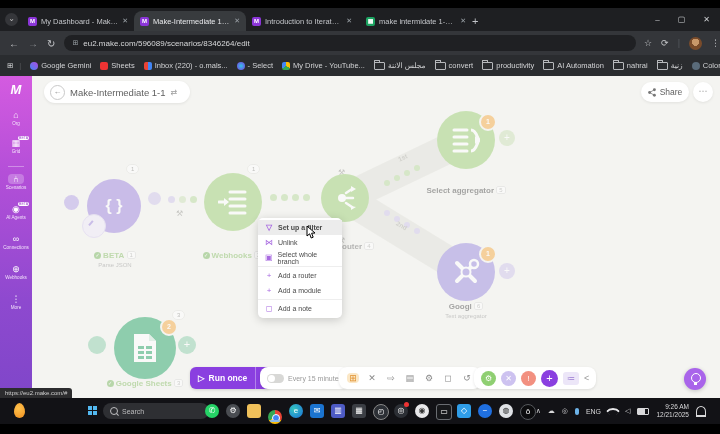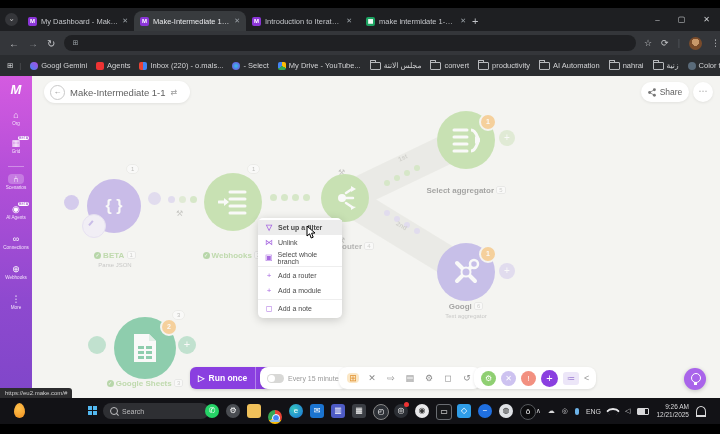--- a/index.html
+++ b/index.html
@@ -155,40 +155,41 @@
       <span>✕</span>
     </div>
   </div>
 
   <div class="toolrow">
     <span class="navic">←</span>
     <span class="navic dim">→</span>
     <span class="navic">↻</span>
     <div class="urlpill">
       <span class="site">⊞</span>
+      <span>eu2.make.com/596089/scenarios/8346264/edit</span>
     </div>
     <div class="tool-r">
       <span>☆</span>
       <span>⟳</span>
       <span style="color:#55585c;">|</span>
       <span class="avatar"></span>
       <span>⋮</span>
     </div>
   </div>
 
   <div class="bookbar">
     <span class="bm" style="margin-left:7px;">⊞</span>
     <span style="color:#55585c;margin-left:6px;">|</span>
     <span class="bm">
         <i class="bmi" style="background:linear-gradient(45deg,#4285f4,#b14ae0);border-radius:50%;"></i>
-        <em>Googl Gemini</em>
+        <em>Google Gemini</em>
       </span>
     <span class="bm">
         <i class="bmi" style="background:#e33;border-radius:2px;"></i>
-        <em>Agents</em>
+        <em>Sheets</em>
       </span>
     <span class="bm">
         <i class="bmi" style="background:linear-gradient(90deg,#ea4335 50%,#4285f4 50%);"></i>
         <em>Inbox (220) - o.mals...</em>
       </span>
     <span class="bm">
         <i class="bmi" style="background:radial-gradient(circle,#34c3e8,#7a3be0);border-radius:50%;"></i>
         <em>- Select</em>
       </span>
     <span class="bm">

